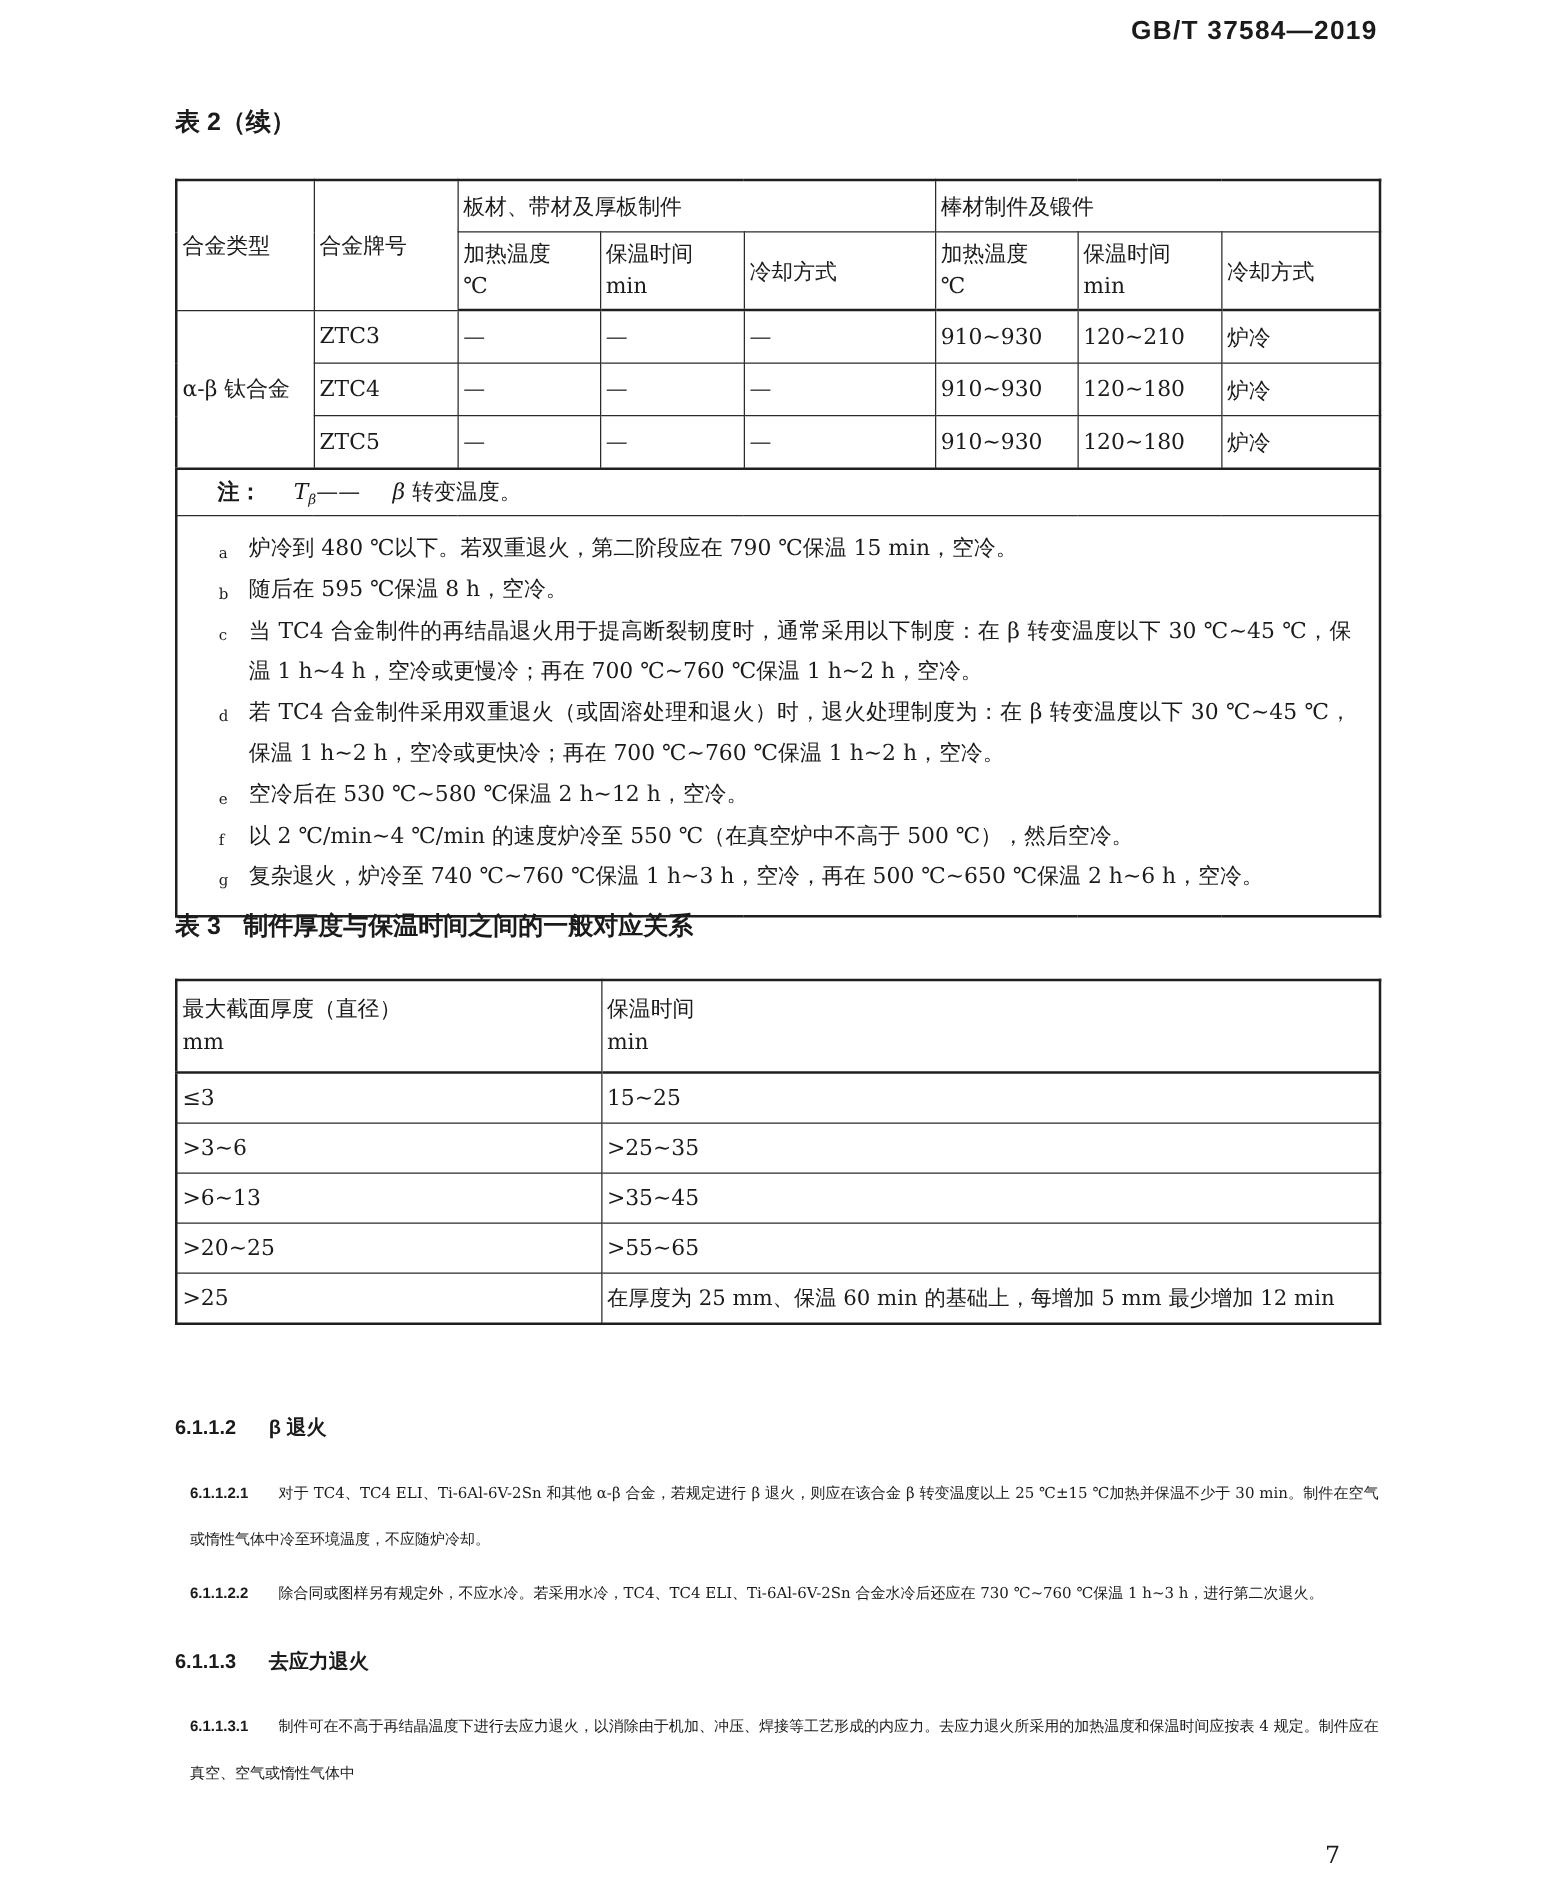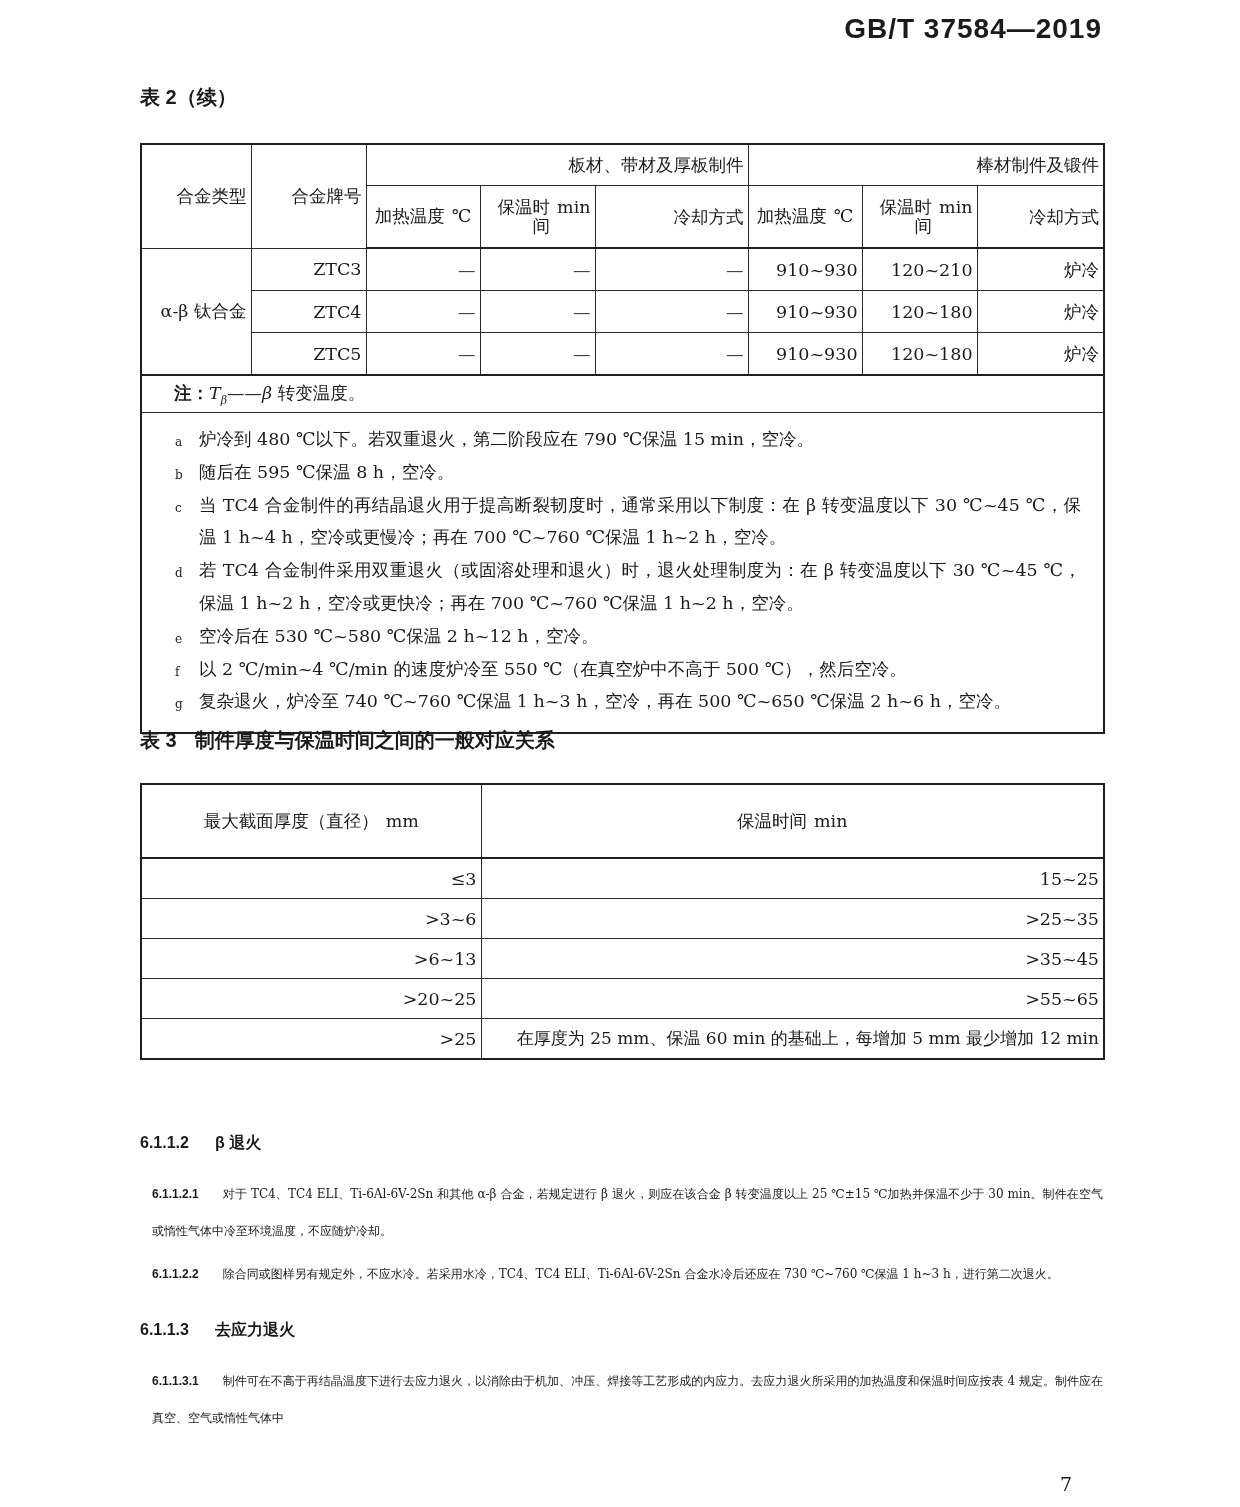--- a/index.html
+++ b/index.html
@@ -11,21 +11,21 @@
     color: #1b1b1b;
     font-family: "DejaVu Serif", "Liberation Serif", serif;
     overflow: hidden;
   }
   .doc-header {
     position: absolute;
     top: 13px;
     right: 138px;
     font-family: "Liberation Sans", "DejaVu Sans", sans-serif;
     font-weight: bold;
-    font-size: 28px;
+    font-size: 21px;
     letter-spacing: 1px;
   }
   .tbl-title {
     position: absolute;
     left: 140px;
     width: 963px;
     font-family: "Liberation Sans", "DejaVu Sans", sans-serif;
     font-weight: bold;
     font-size: 20px;
   }
@@ -38,39 +38,39 @@
     left: 140px;
     border-collapse: collapse;
     table-layout: fixed;
     width: 963px;
     border: 2.5px solid #1f1f1f;
   }
   table.t2 { top: 143px; }
   table.t3 { top: 783px; }
   table.std td {
     border: 1px solid #2b2b2b;
-    text-align: right;
+    text-align: left;
     vertical-align: middle;
     font-size: 17.5px;
     padding: 0 4px;
     overflow: hidden;
   }
   .t2 tr.group-row td { height: 40px; }
   .t2 tr.sub-row td { height: 61px; border-bottom: 2px solid #1f1f1f; }
   .t2 tr.data-row td { height: 41px; }
-  .two-line { display:flex; flex-direction:row; justify-content:center; gap:7px; line-height:1.05; }
+  .two-line { display:flex; flex-direction:column; justify-content:center; gap:7px; line-height:1.05; }
   .t2 td.note-cell {
     height: 36px;
     text-align: left;
     padding-left: 32px;
     border-top: 2px solid #1f1f1f;
     font-size: 17.5px;
   }
   .note-label { font-weight: bold; }
-  .note-var { font-style: italic; }
+  .note-var { font-style: italic; margin-left: 26px; }
   .note-var sub { font-size: 11px; font-style: italic; }
   .t2 td.fn-cell {
     text-align: left;
     padding: 10px 22px 14px 57px;
   }
   .fn { position: relative; line-height: 32.8px; font-size: 17.5px; text-align: justify; }
   .fn sup {
     position: absolute;
     left: -24px;
     top: 3px;

